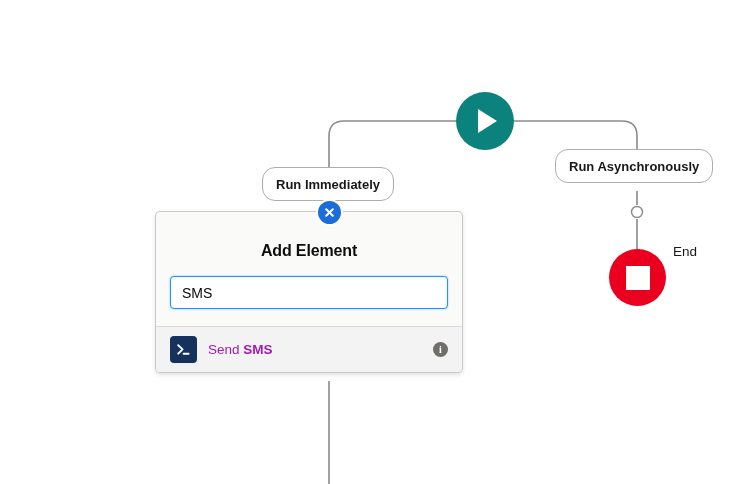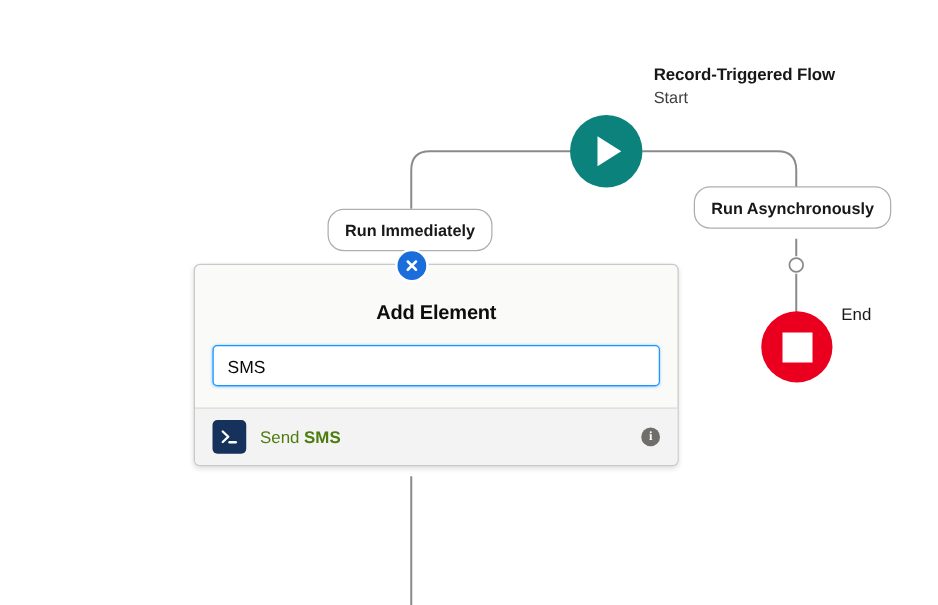--- a/index.html
+++ b/index.html
@@ -124,21 +124,21 @@
     font-size: 13.5px;
     font-weight: normal;
     color: #181818;
   }
 
   
   .panel {
     position: absolute;
     left: 155px;
     top: 211px;
-    width: 388px;
+    width: 308px;
     background: #fafaf9;
     border: 1px solid #c9c9c9;
     border-radius: 5px;
     box-sizing: border-box;
     box-shadow: 0 2px 4px rgba(0,0,0,0.12);
     overflow: hidden;
   }
   .panel-title {
     text-align: center;
     font-size: 16px;
@@ -182,21 +182,21 @@
     border-radius: 4px;
     background: #16325c;
     flex: 0 0 auto;
     display: flex;
     align-items: center;
     justify-content: center;
   }
   .result-label {
     flex: 1 1 auto;
     font-size: 13.5px;
-    color: #4d7c0f;
+    color: #a21caf;
   }
   .result-label b { font-weight: bold; }
   .info-icon {
     width: 15px;
     height: 15px;
     border-radius: 50%;
     background: #706e6b;
     color: #ffffff;
     font-size: 10px;
     font-weight: bold;
@@ -243,24 +243,20 @@
 
     <path d="M 637 191 L 637 205" fill="none" stroke="#8a8a8a" stroke-width="1.6"></path>
     <circle cx="637" cy="212" r="5.5" fill="#ffffff" stroke="#8a8a8a" stroke-width="1.4"></circle>
     <path d="M 637 219 L 637 250" fill="none" stroke="#8a8a8a" stroke-width="1.6"></path>
   </svg>
 
   <div class="start-node">
     <div class="tri"></div>
   </div>
 
-  <div class="start-caption">
-    <div class="title">Record-Triggered Flow</div>
-    <div class="sub">Start</div>
-  </div>
 
   <div class="pill" id="pill-immediately">Run Immediately</div>
   <div class="pill" id="pill-async">Run Asynchronously</div>
 
   <div class="end-node">
     <div class="sq"></div>
   </div>
   <div class="end-label">End</div>
 
   <div class="panel">

